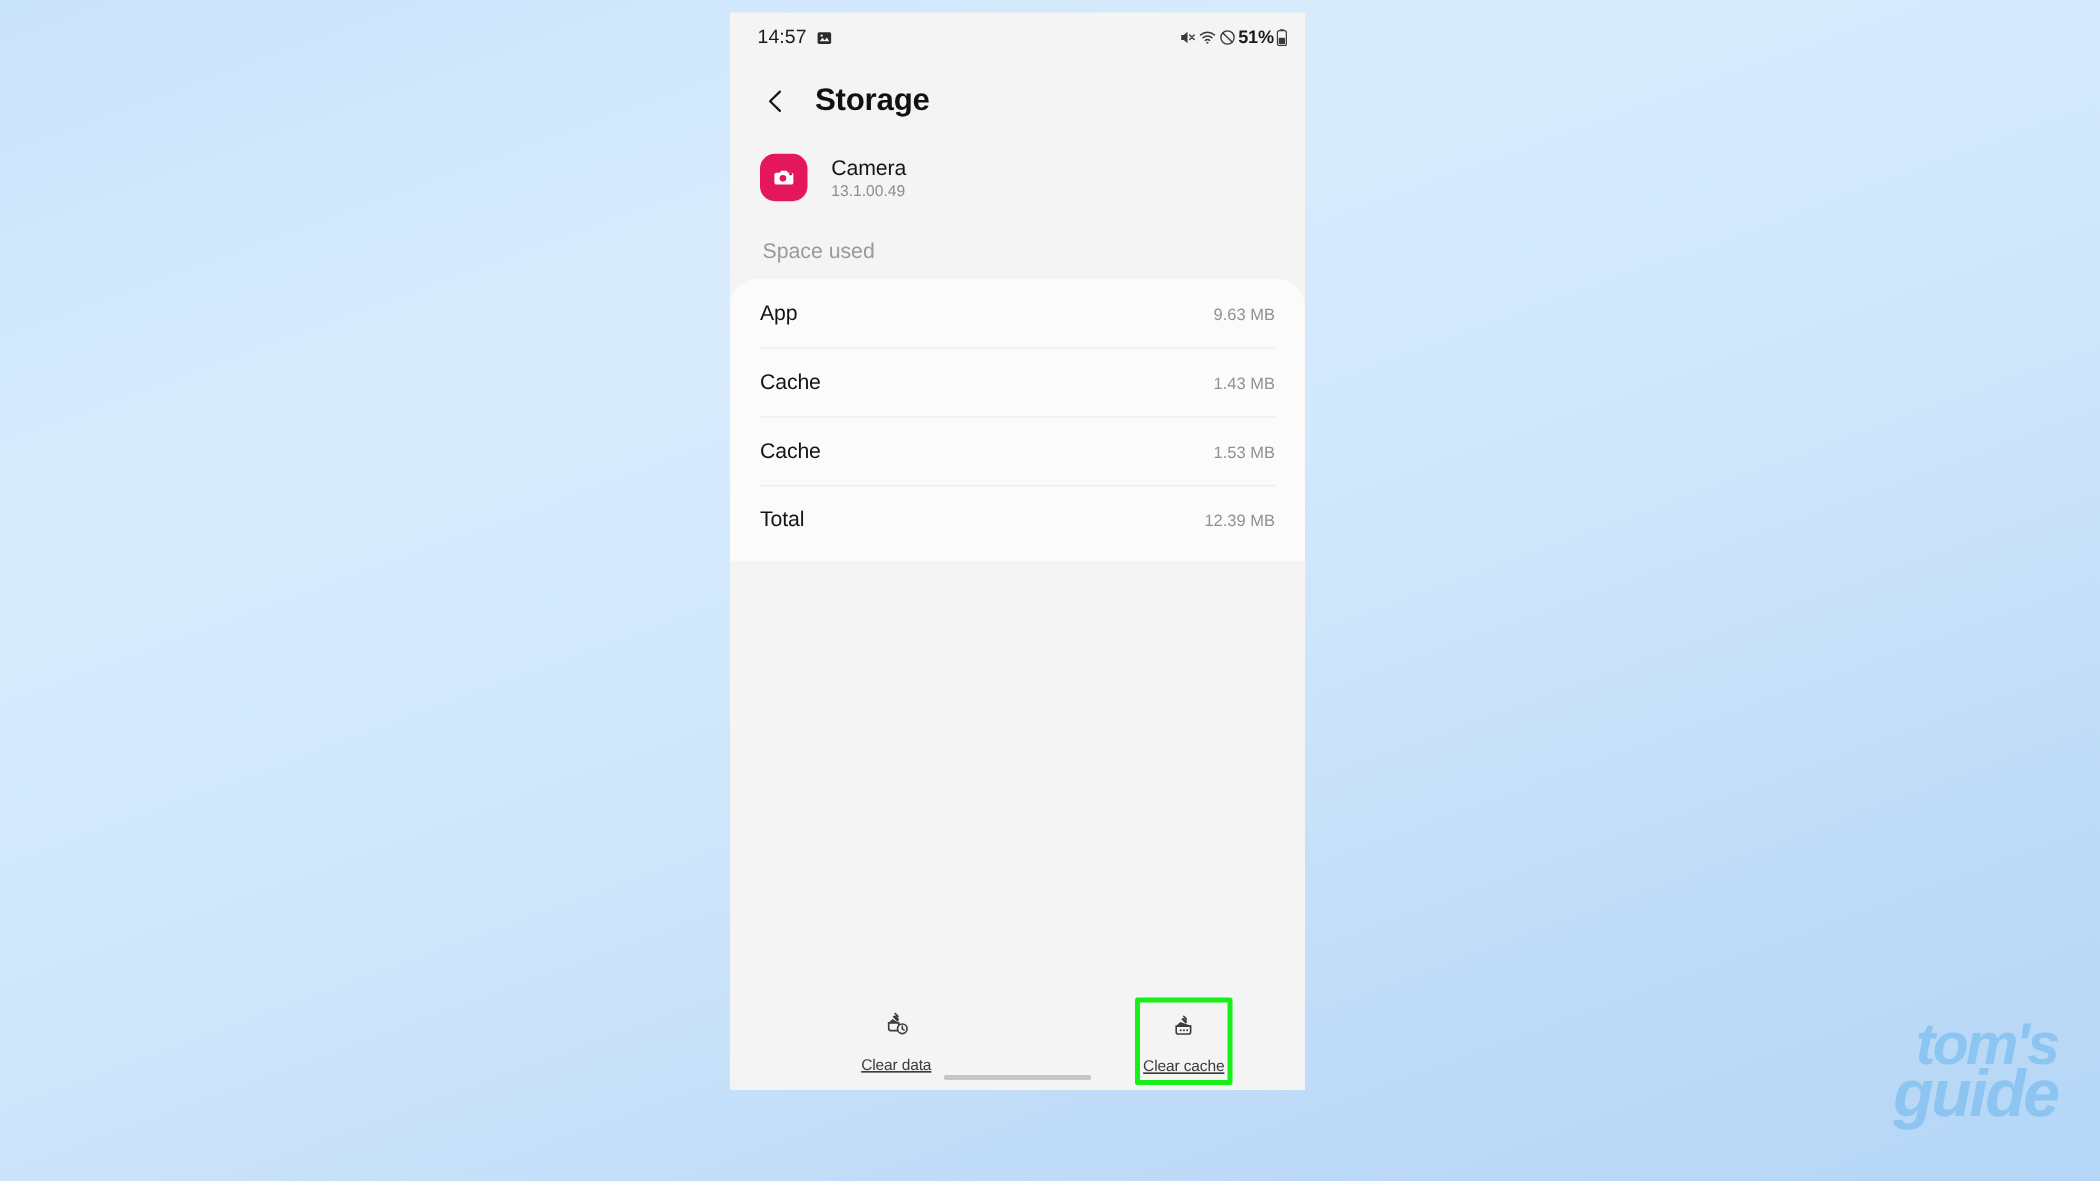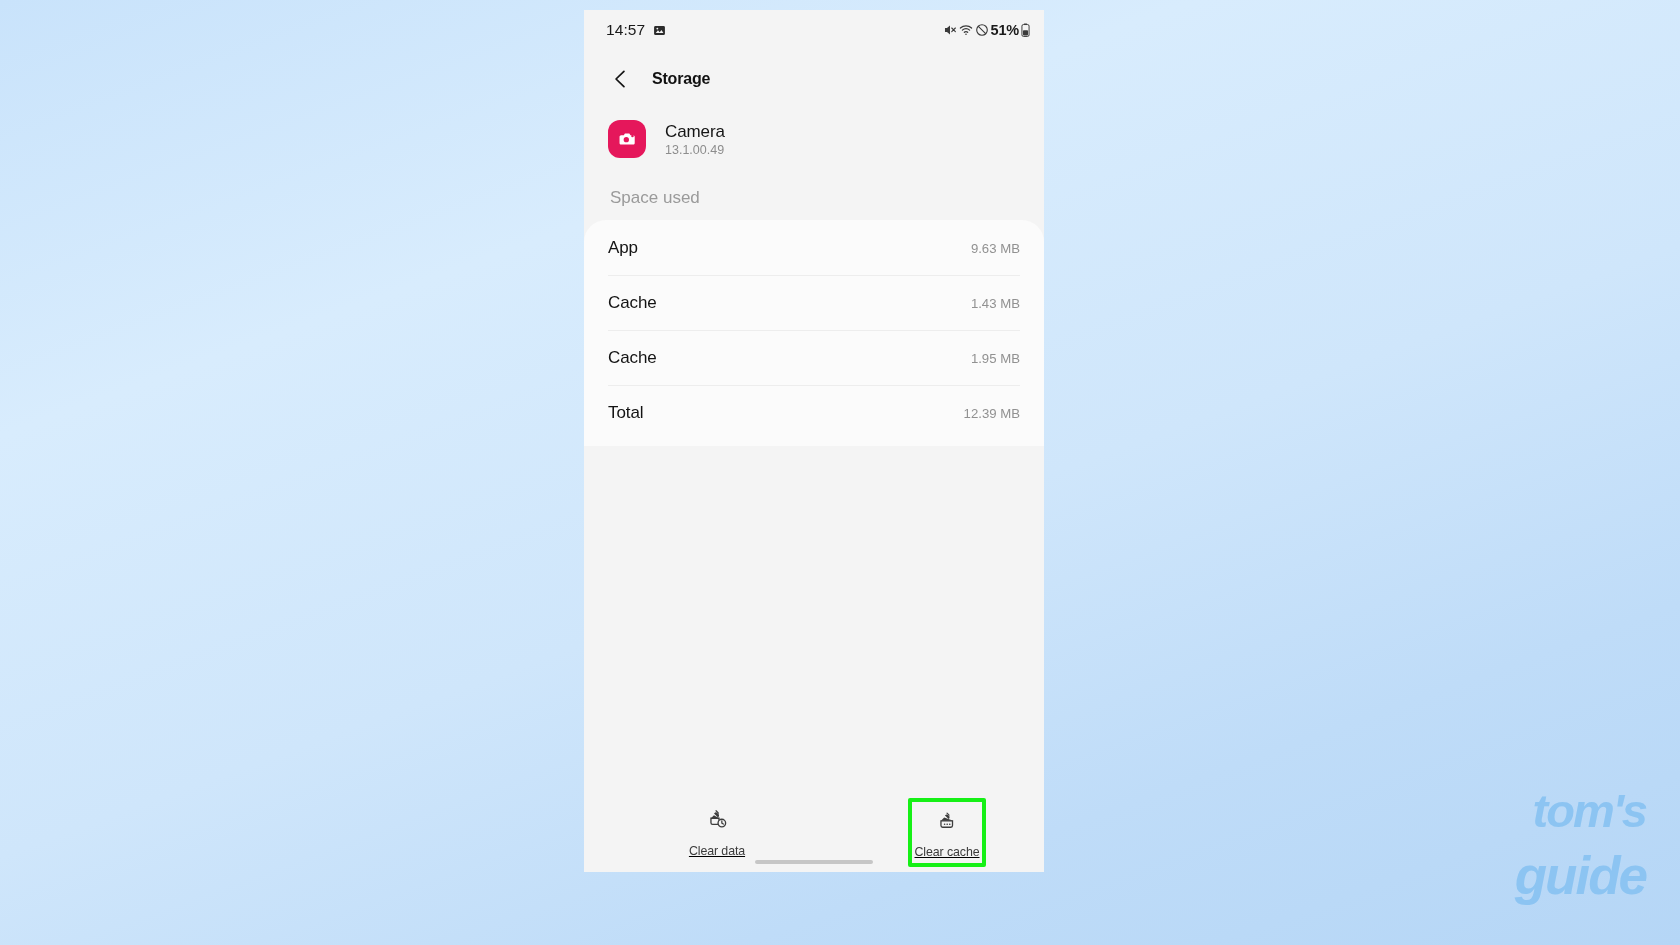--- a/index.html
+++ b/index.html
@@ -23,21 +23,21 @@
     bottom: 46px;
     text-align: right;
     line-height: 0.84;
     font-weight: bold;
     font-style: italic;
     color: #8cc4f2;
     letter-spacing: -2px;
     user-select: none;
   }
   #watermark .wm-1 { font-size: 47px; display: block; }
-  #watermark .wm-2 { font-size: 53px; display: block; margin-top: 24px; }
+  #watermark .wm-2 { font-size: 53px; display: block; }
 
   
   #phone {
     position: absolute;
     left: 584px;
     top: 10px;
     width: 460px;
     height: 862px;
     background: #f4f4f4;
     overflow: hidden;
@@ -66,21 +66,21 @@
     gap: 18px;
     padding: 16px 0 12px 24px;
     flex: 0 0 auto;
   }
   .back-btn {
     width: 26px; height: 26px;
     display: flex; align-items: center; justify-content: center;
     cursor: pointer;
   }
   .page-title {
-    font-size: 16px;
+    font-size: 25px;
     font-weight: bold;
     color: #111;
     letter-spacing: -0.2px;
   }
 
   
   .app-row {
     display: flex;
     align-items: center;
     gap: 19px;
@@ -259,21 +259,21 @@
     <div class="row">
       <span class="row-label">App</span>
       <span class="row-value">9.63 MB</span>
     </div>
     <div class="row">
       <span class="row-label">Cache</span>
       <span class="row-value">1.43 MB</span>
     </div>
     <div class="row">
       <span class="row-label">Cache</span>
-      <span class="row-value">1.95 MB</span>
+      <span class="row-value">1.53 MB</span>
     </div>
     <div class="row">
       <span class="row-label">Total</span>
       <span class="row-value">12.39 MB</span>
     </div>
   </div>
 
   <div class="body-fill"></div>
 
   <div class="bottombar">

